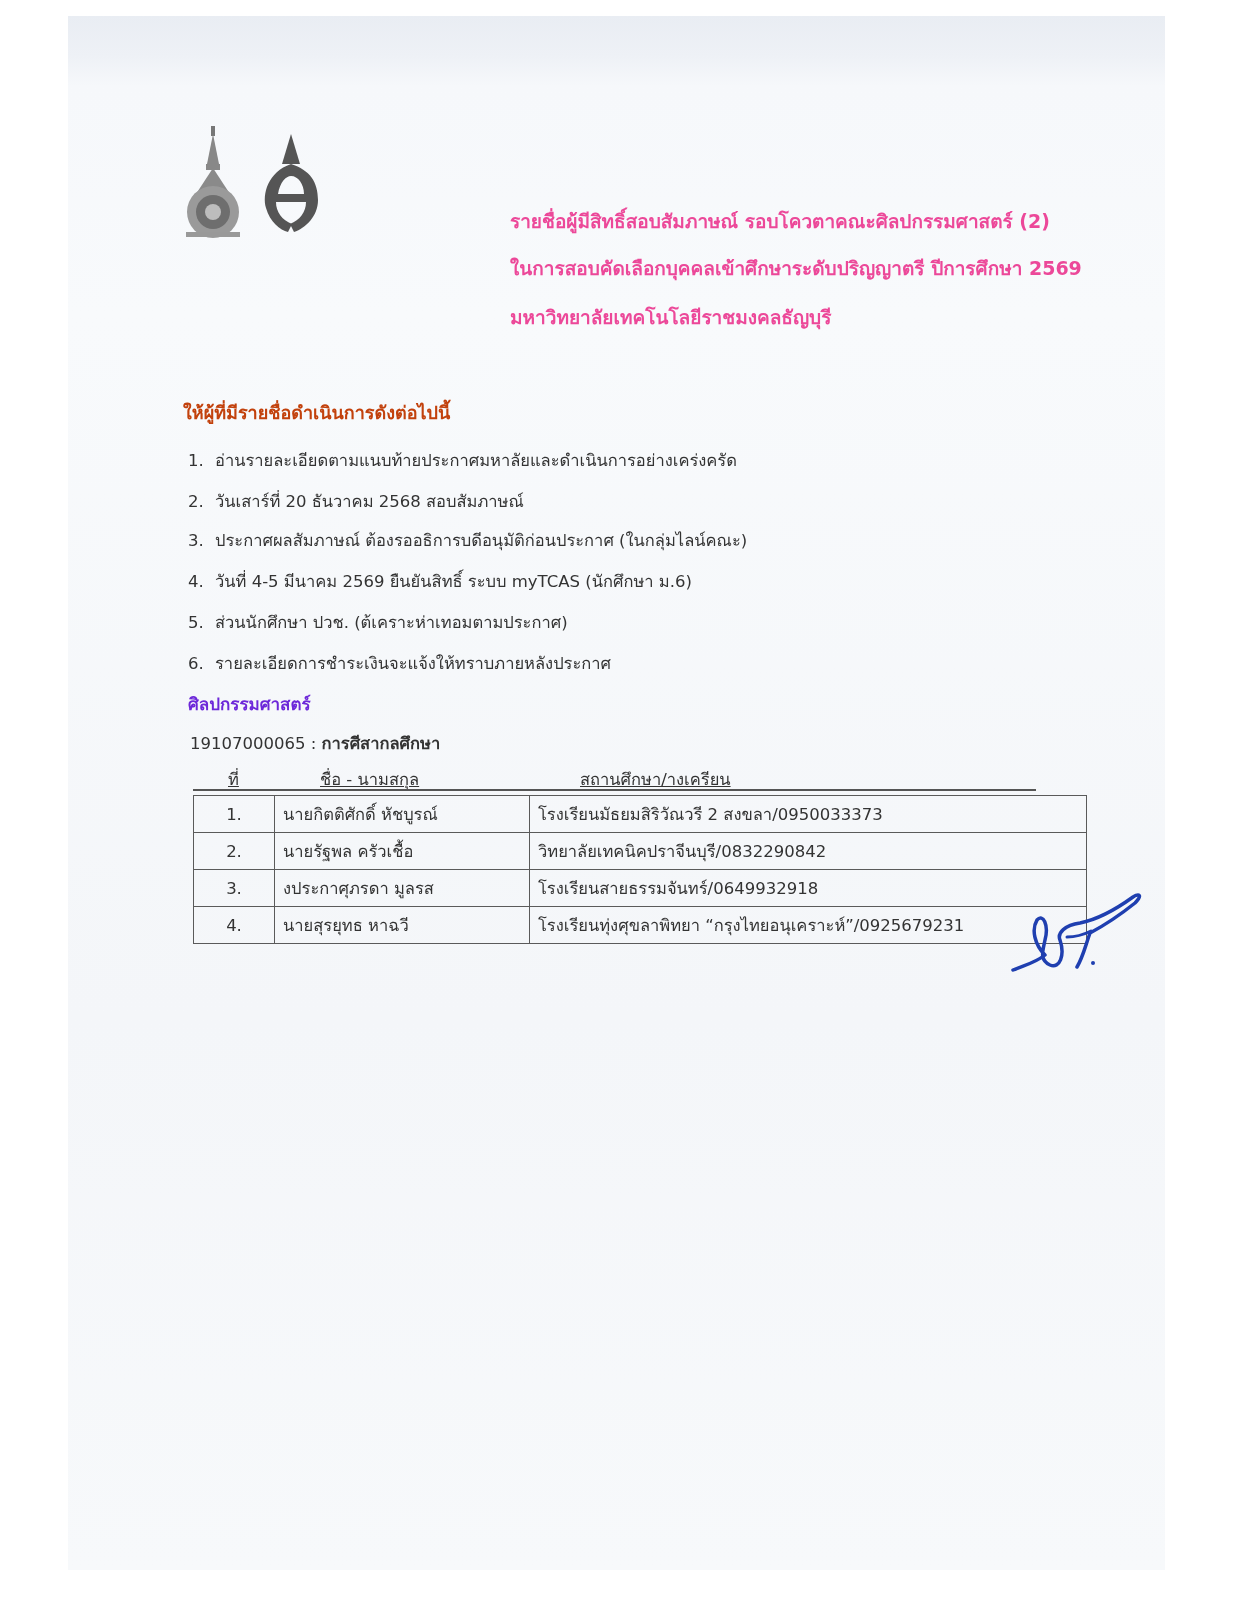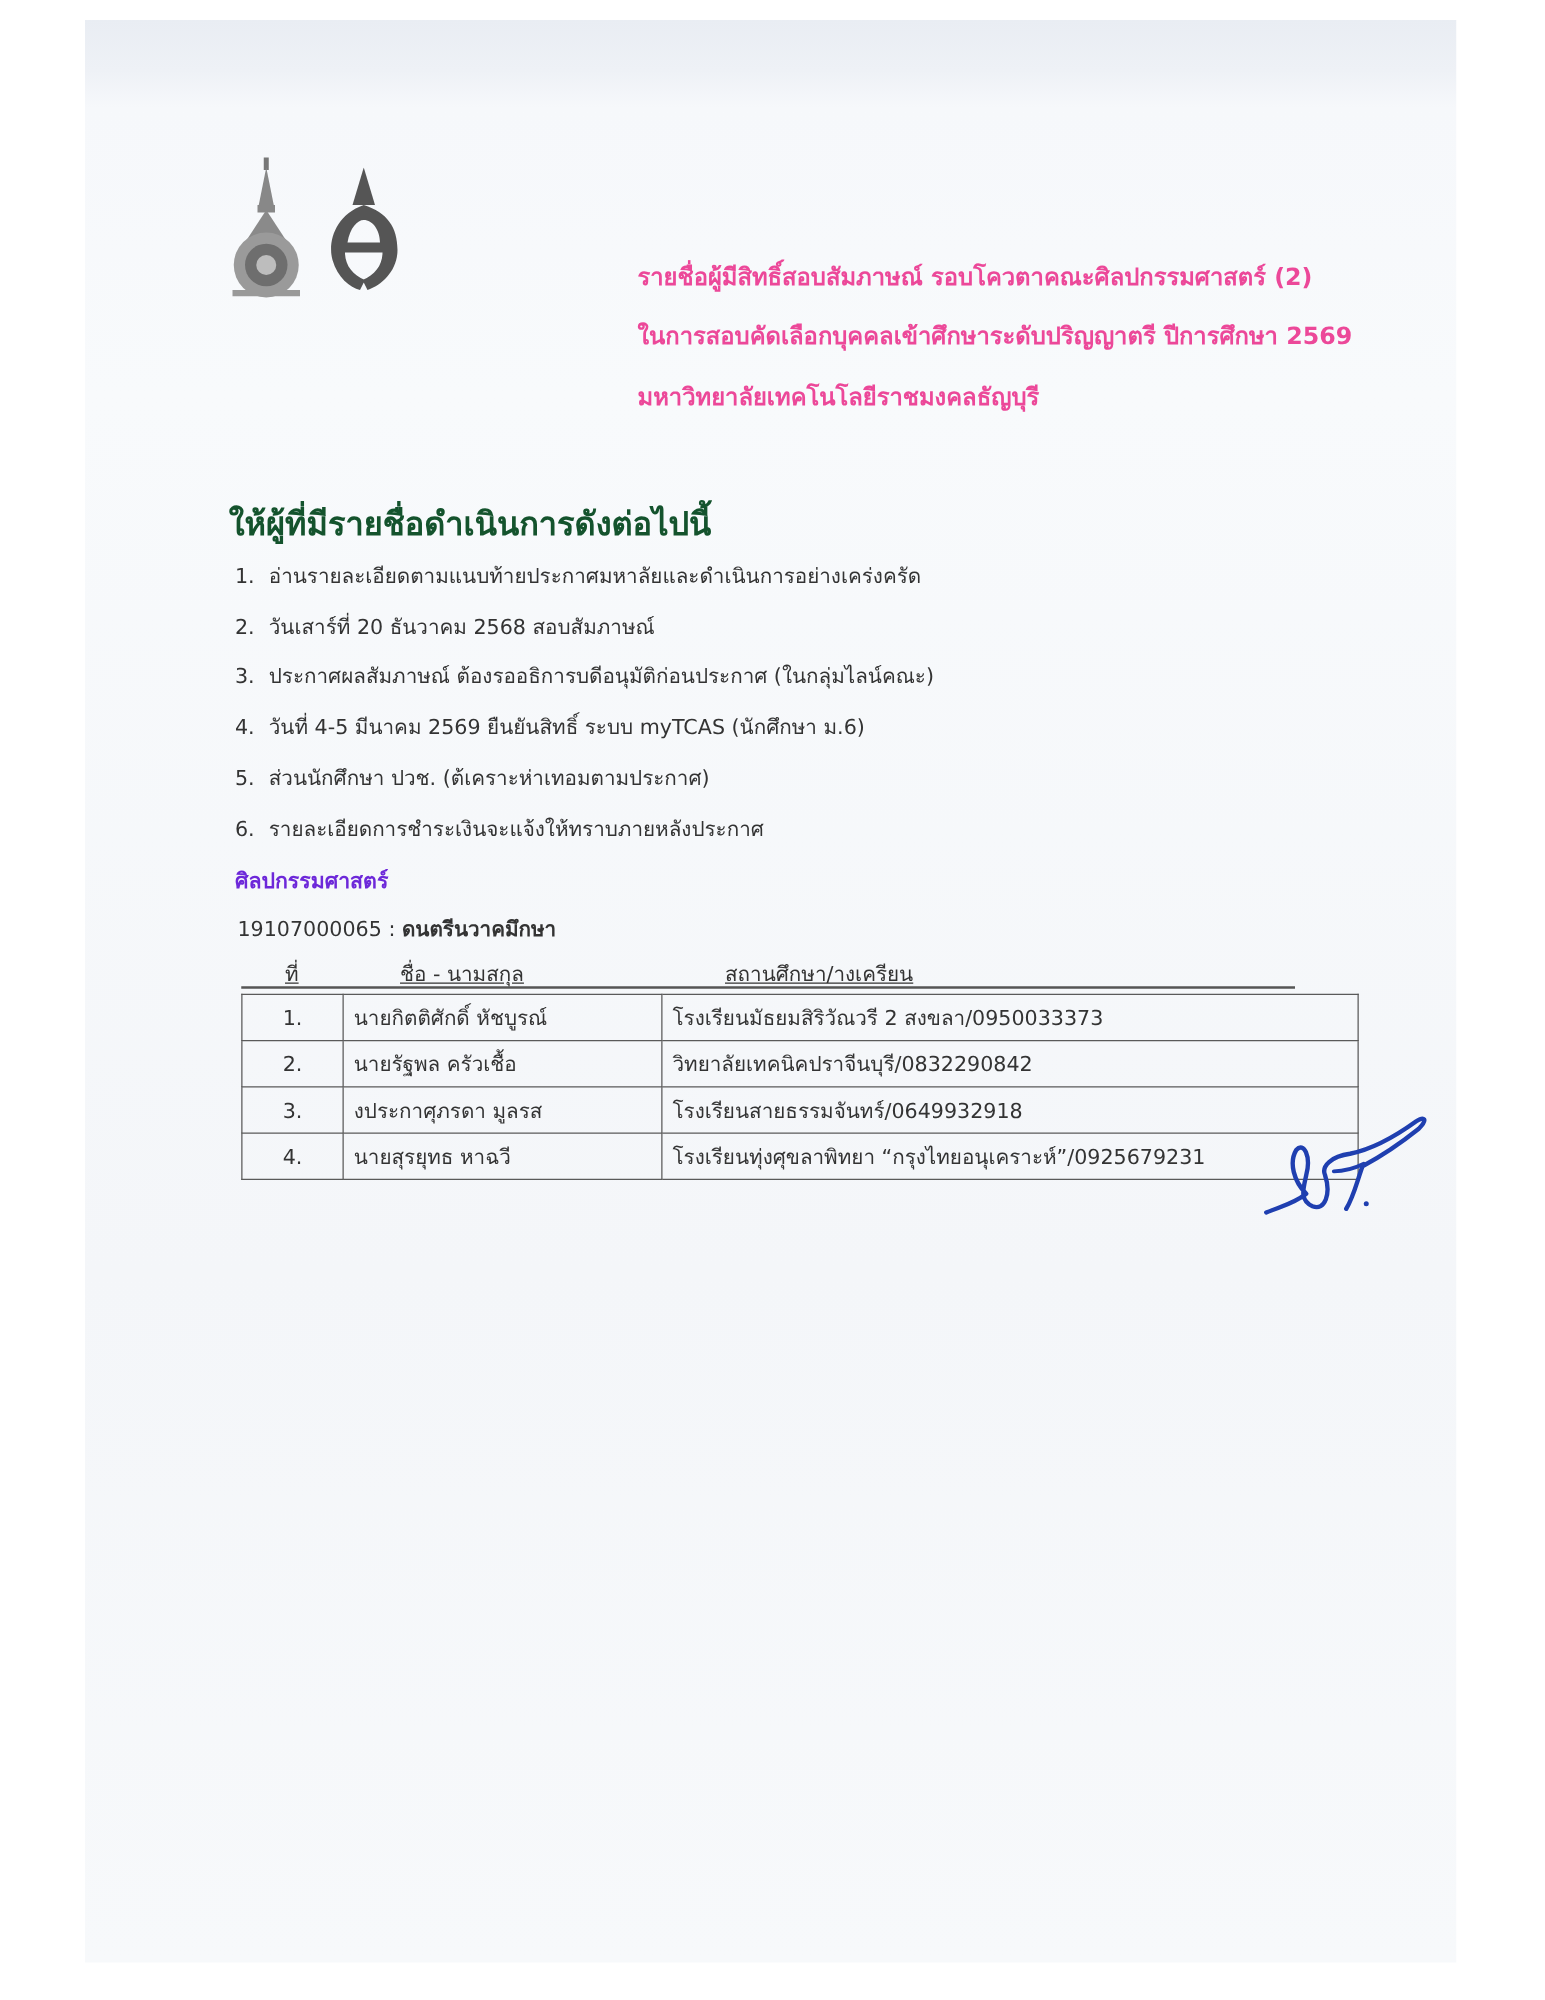--- a/index.html
+++ b/index.html
@@ -9,21 +9,21 @@
     }
     .sheet {
       position: absolute; left: 68px; top: 16px; width: 1097px; height: 1554px;
       background: linear-gradient(180deg, #e9edf3 0px, #eef1f6 40px, #f6f8fb 70px, #f8fafc 300px, #f4f6f9 1000px, #f7f9fb 1554px);
     }
     .logo { position: absolute; }
     .title-line {
       position: absolute; left: 510px; font-size: 19px; font-weight: bold; color: #ec4899; white-space: nowrap;
     }
     .instr-head {
-      position: absolute; left: 183px; top: 398px; font-size: 26px; font-weight: bold; color: #14532d; white-space: nowrap; text-align: right;
+      position: absolute; left: 183px; top: 398px; font-size: 18px; font-weight: bold; color: #c2410c; white-space: nowrap; text-align: right;
     }
     .instr {
       position: absolute; left: 188px; font-size: 16.5px; color: #333; white-space: nowrap;
     }
     .instr .num { display: inline-block; width: 27px; }
     .faculty { position: absolute; left: 188px; top: 690px; font-size: 17px; font-weight: bold; color: #6d28d9; }
     .program { position: absolute; left: 190px; top: 730px; font-size: 16.5px; color: #333; white-space: nowrap; }
     .program .pname { font-weight: bold; }
     .hdr {
       position: absolute; top: 766px; font-size: 16.5px; color: #333; text-decoration: underline; white-space: nowrap;
@@ -64,21 +64,21 @@
 
 <div class="instr-head">ให้ผู้ที่มีรายชื่อดำเนินการดังต่อไปนี้</div>
 <div class="instr" style="top:447px;"><span class="num">1.</span><span>อ่านรายละเอียดตามแนบท้ายประกาศมหาลัยและดำเนินการอย่างเคร่งครัด</span></div>
 <div class="instr" style="top:488px;"><span class="num">2.</span><span>วันเสาร์ที่  20  ธันวาคม  2568 สอบสัมภาษณ์</span></div>
 <div class="instr" style="top:527px;"><span class="num">3.</span><span>ประกาศผลสัมภาษณ์ ต้องรออธิการบดีอนุมัติก่อนประกาศ (ในกลุ่มไลน์คณะ)</span></div>
 <div class="instr" style="top:568px;"><span class="num">4.</span><span>วันที่ 4-5  มีนาคม  2569 ยืนยันสิทธิ์ ระบบ  myTCAS (นักศึกษา ม.6)</span></div>
 <div class="instr" style="top:609px;"><span class="num">5.</span><span>ส่วนนักศึกษา ปวช. (ต้เคราะห่าเทอมตามประกาศ)</span></div>
 <div class="instr" style="top:650px;"><span class="num">6.</span><span>รายละเอียดการชำระเงินจะแจ้งให้ทราบภายหลังประกาศ</span></div>
 
 <div class="faculty">ศิลปกรรมศาสตร์</div>
-<div class="program"><span>19107000065 : </span><span class="pname">ดนตรีนวาคมึกษา</span></div>
+<div class="program"><span>19107000065 : </span><span class="pname">การศีสากลศึกษา</span></div>
 
 <div class="hdr" style="left:228px;">ที่</div>
 <div class="hdr" style="left:320px;">ชื่อ - นามสกุล</div>
 <div class="hdr" style="left:580px;">สถานศึกษา/างเครียน</div>
 <div class="hdr-line"></div>
 
 <table class="list">
   <tbody>
       <tr>
     <td class="no">1.</td>

